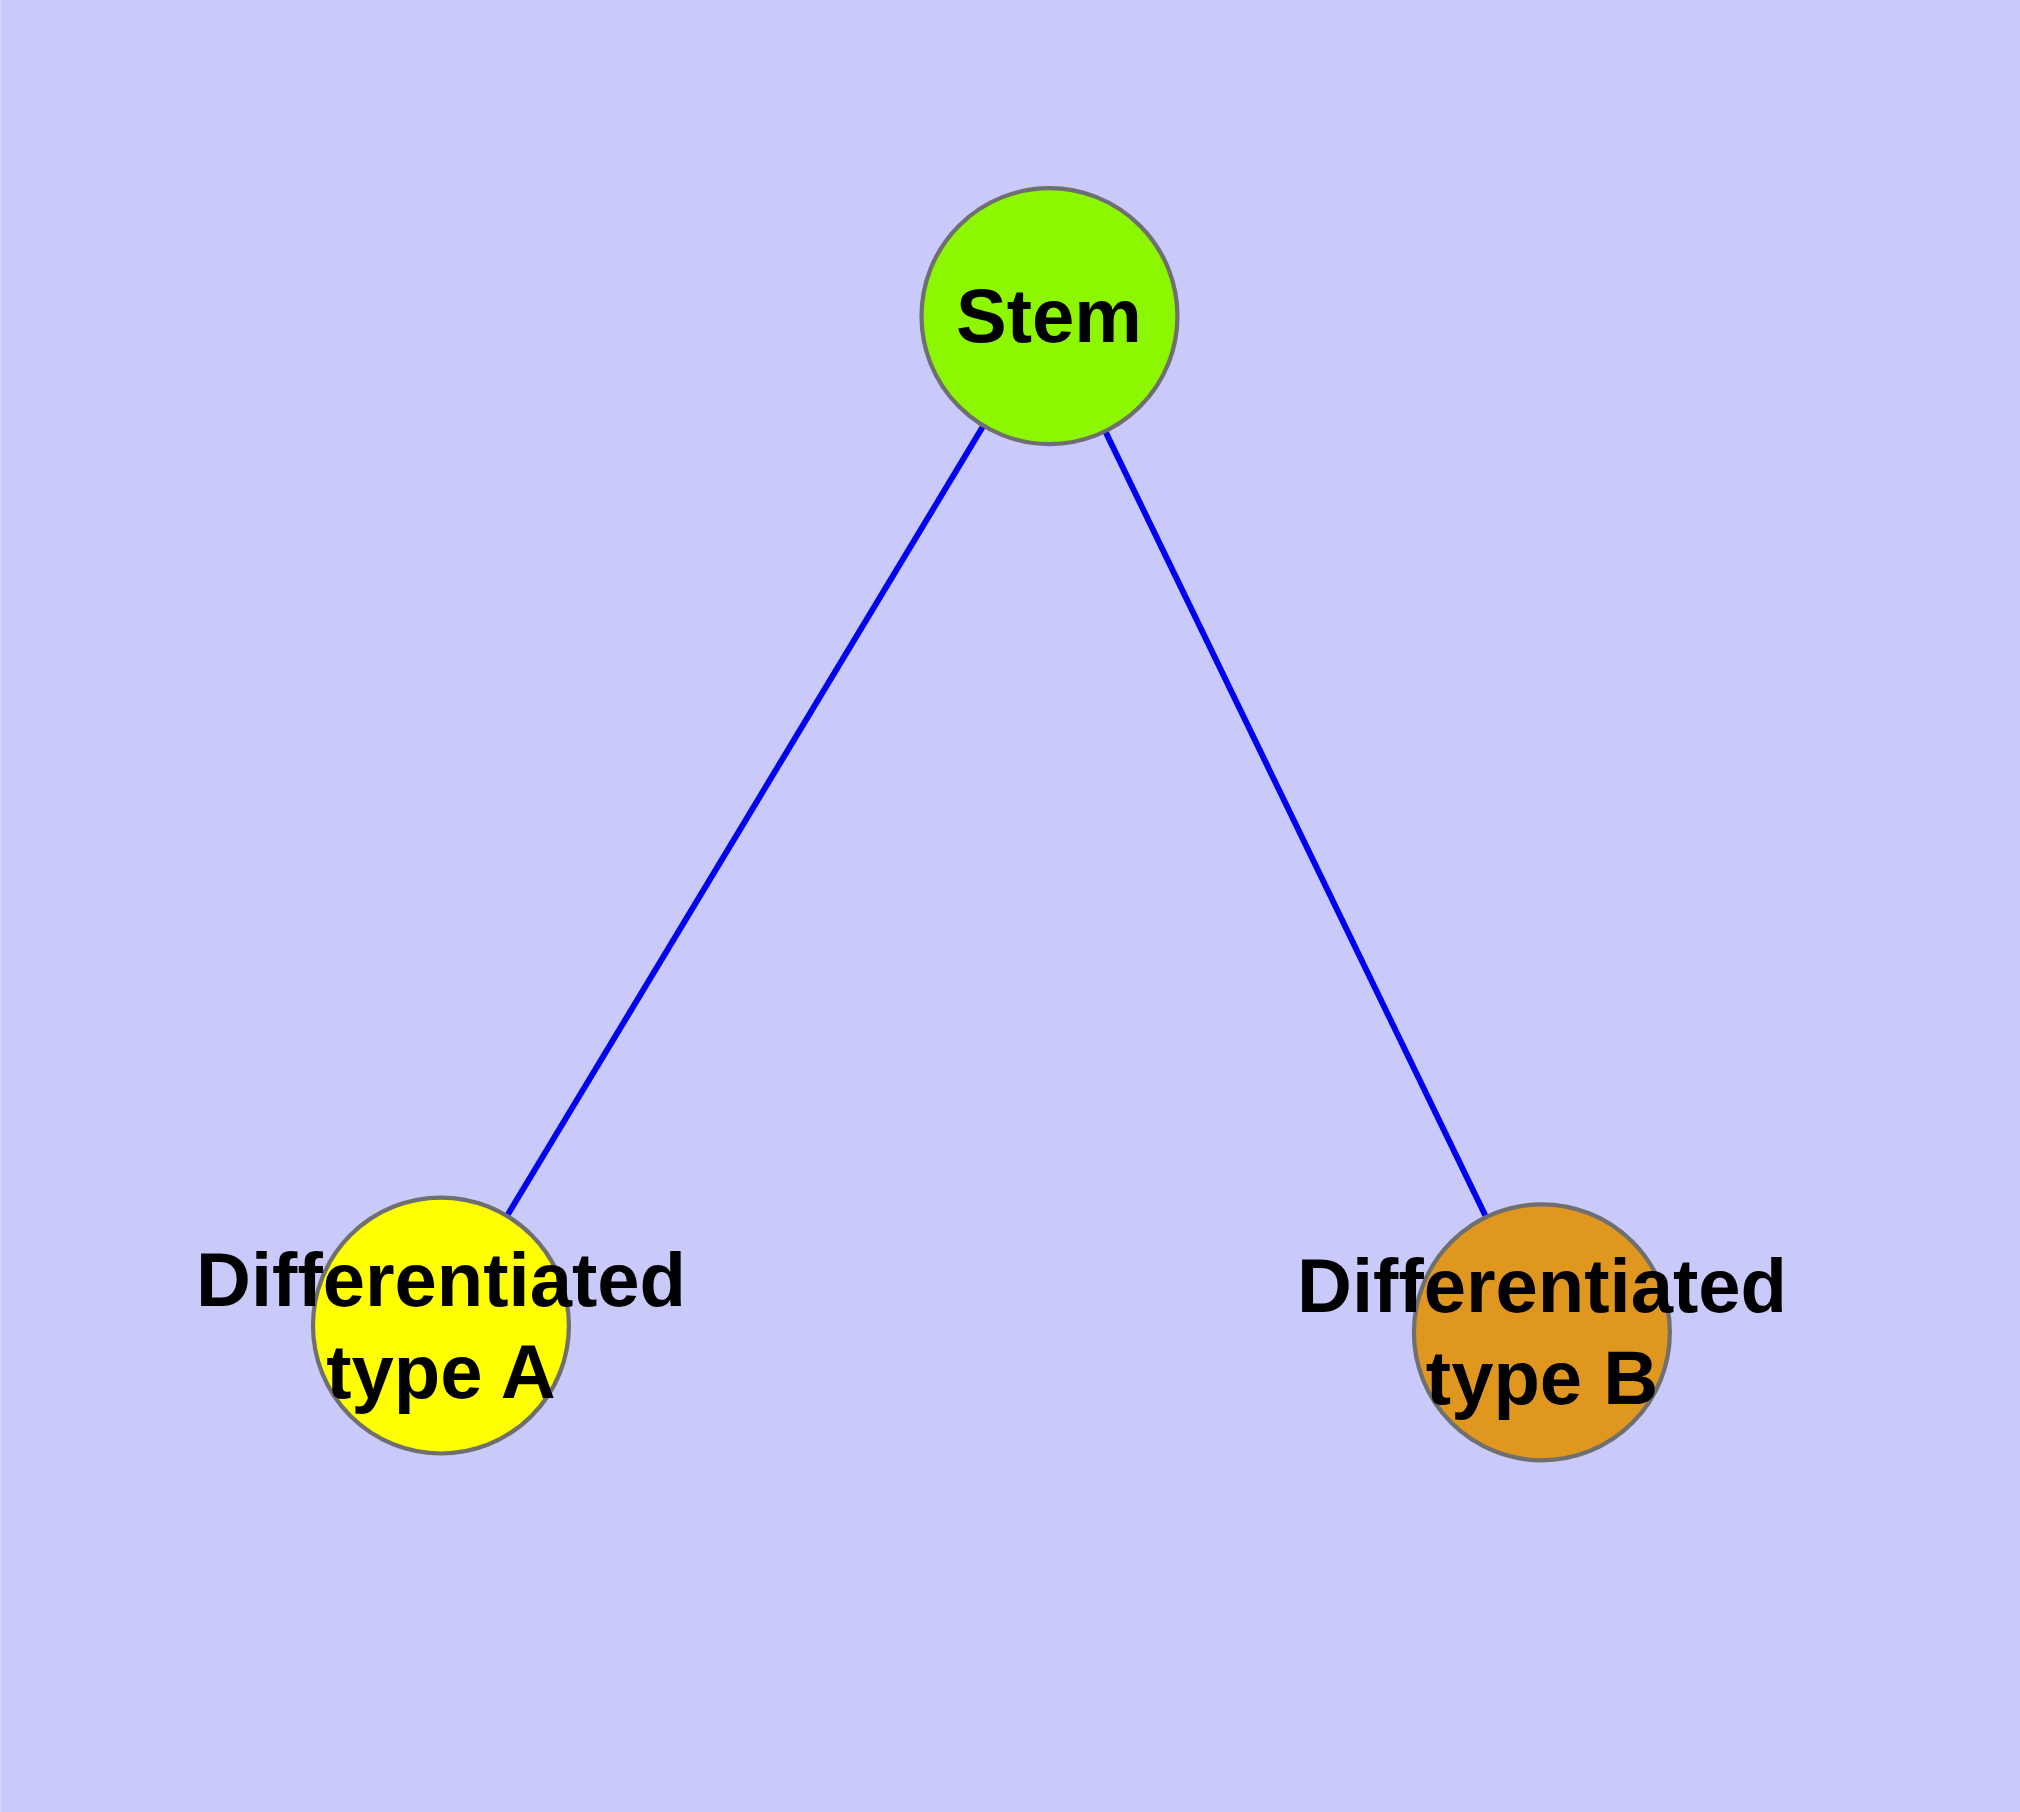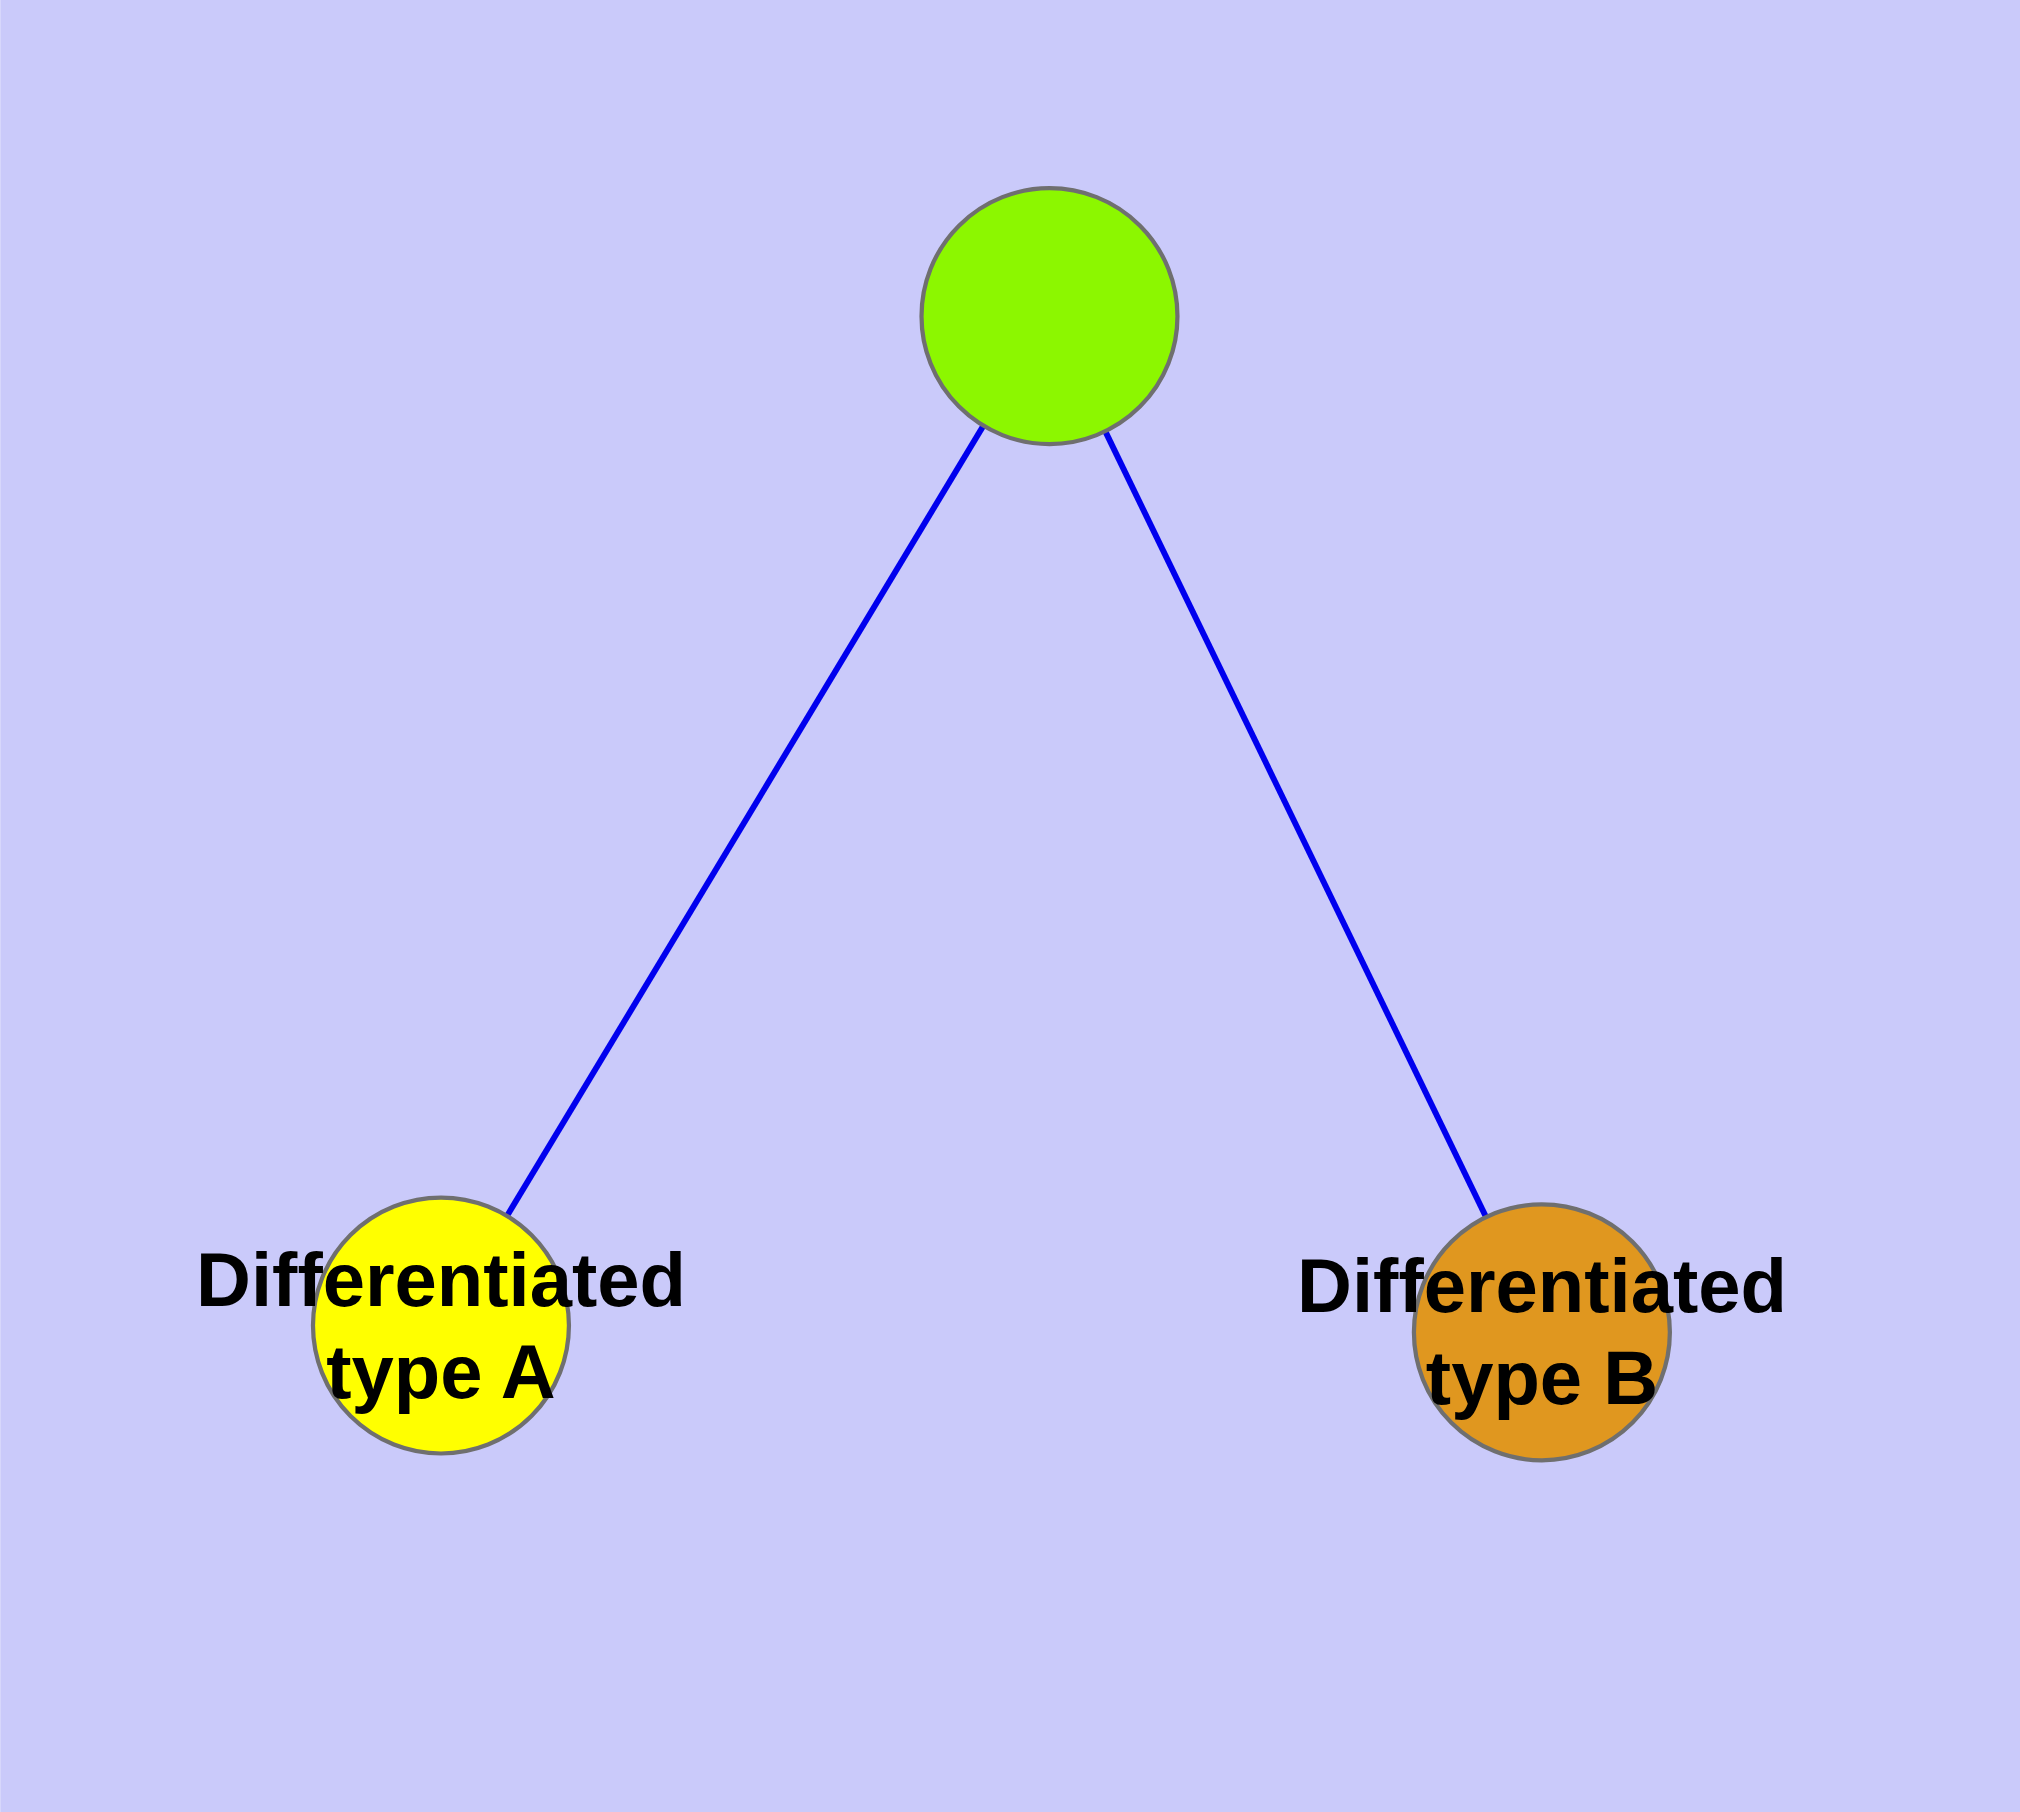--- a/index.html
+++ b/index.html
@@ -51,20 +51,21 @@
 
     <line x1="1238" y1="373" x2="1819" y2="1572" stroke-width="7" stroke="#0000EE"></line>
 
     <circle cx="1238" cy="373" r="151" stroke-width="5" fill="#8CF700" stroke="#6F6F6F"></circle>
 
     <circle cx="520" cy="1564" r="151" stroke-width="5" fill="#FFFF00" stroke="#6F6F6F"></circle>
 
     <circle cx="1819" cy="1572" r="151" stroke-width="5" fill="#E0971F" stroke="#6F6F6F"></circle>
   </svg>
 
+  <div class="node-label" style="left: 1049px; top: 316px;">Stem</div>
 
   <div class="node-label" style="left: 441px; top: 1326px;">Differentiated
 type A</div>
 
   <div class="node-label" style="left: 1542px; top: 1332px;">Differentiated
 type B</div>
 </div>
 
 
 </body></html>

